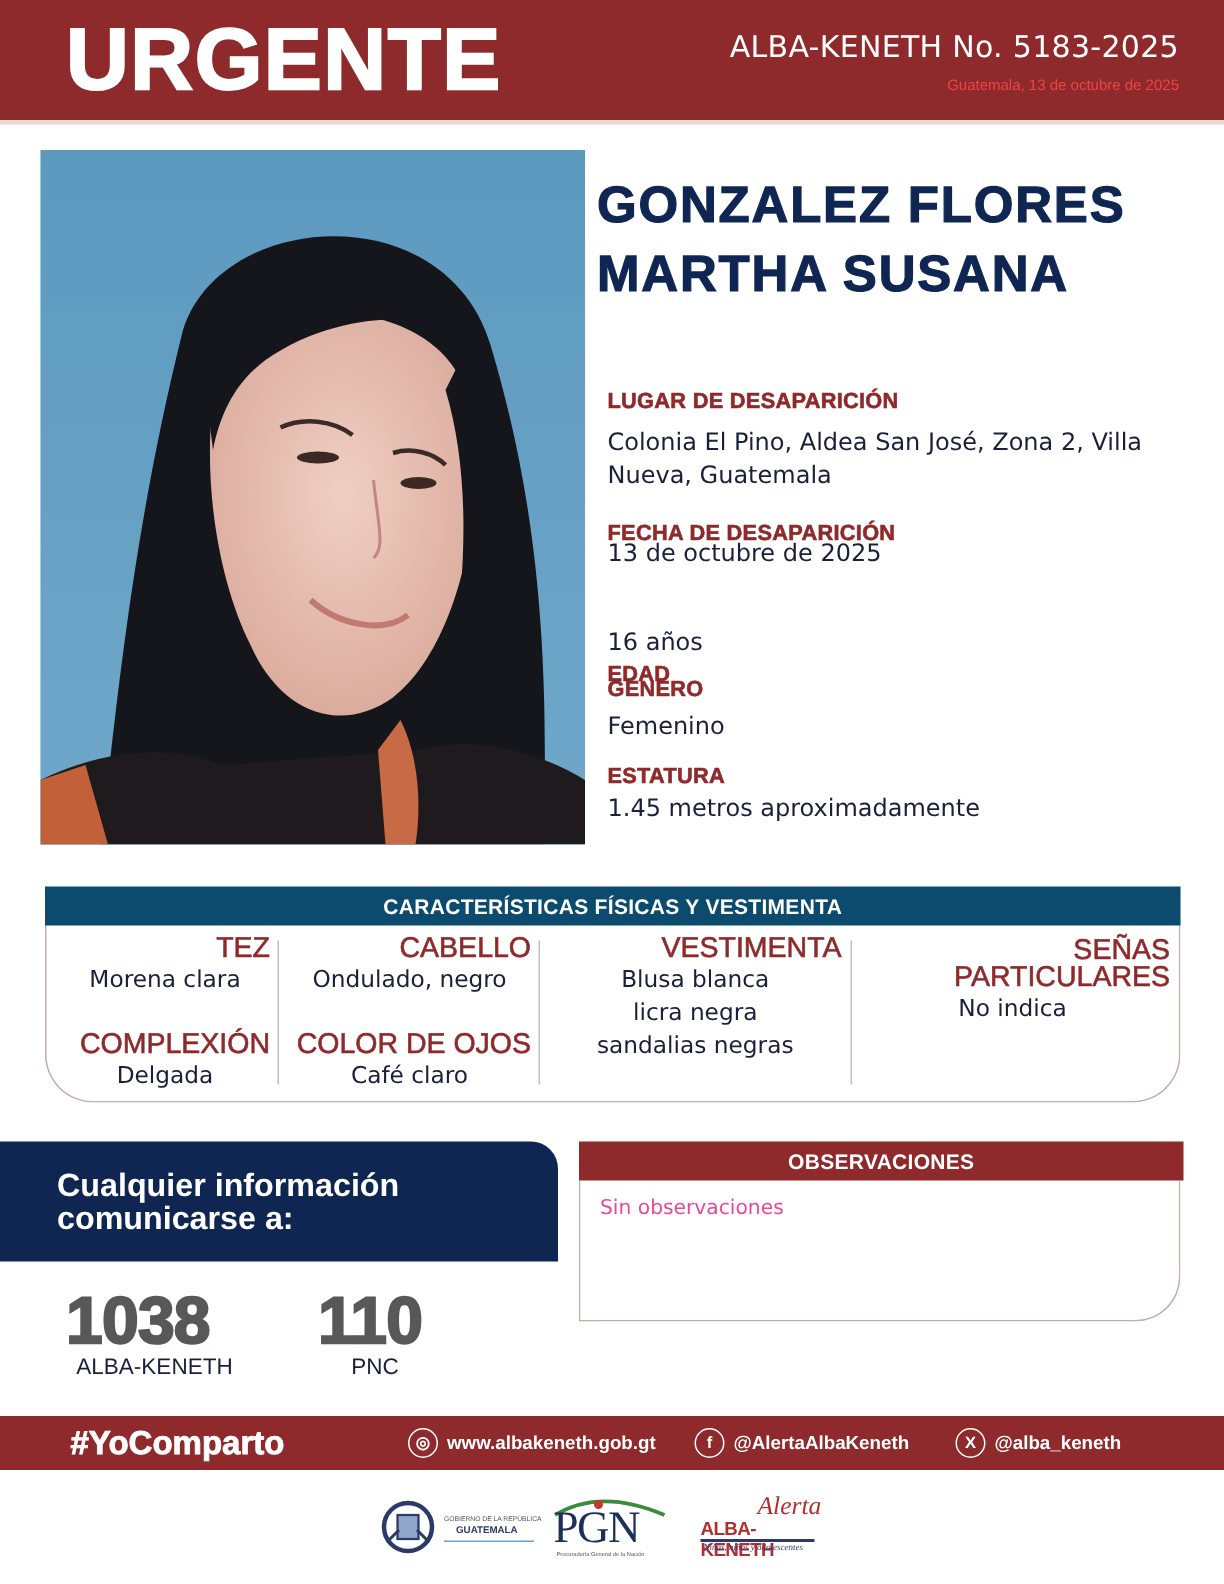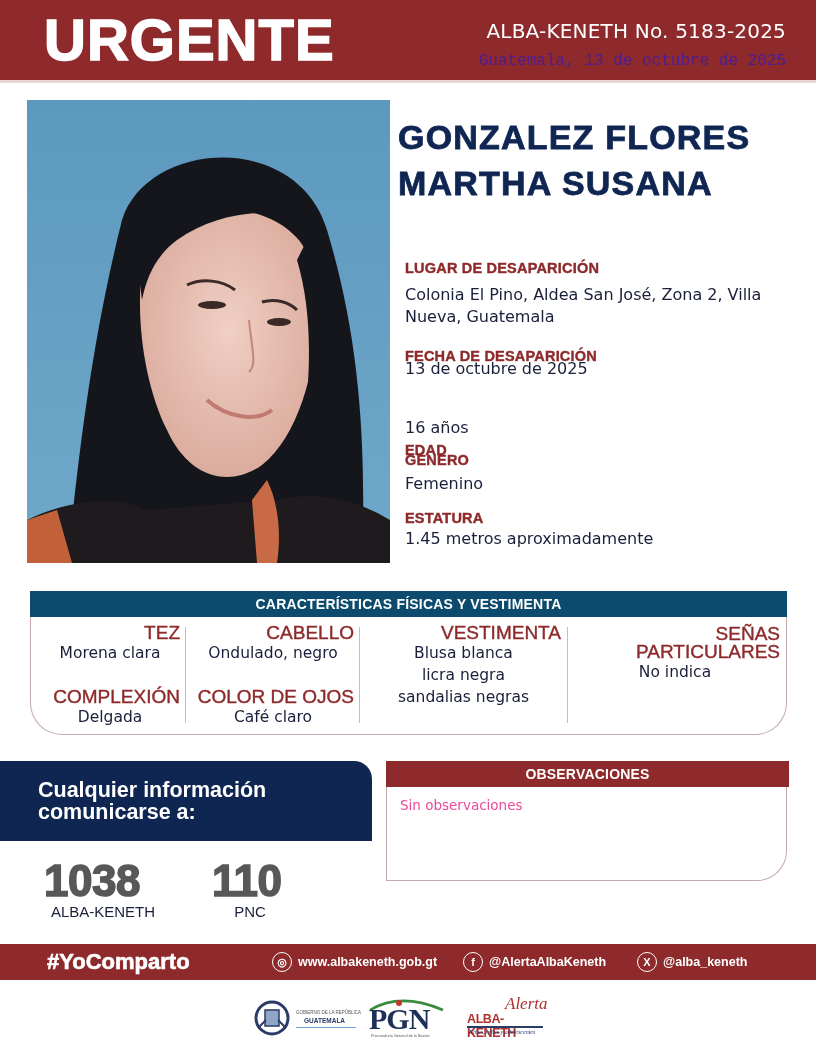--- a/index.html
+++ b/index.html
@@ -4,21 +4,21 @@
 <style>
   * { box-sizing: border-box; margin: 0; padding: 0; }
   html, body { width: 816px; height: 1056px; background: #ffffff; overflow: hidden; }
   body { position: relative; font-family: "DejaVu Sans", sans-serif; color: #1a1f3a; }
 
   
   .header { position: absolute; left: 0; top: 0; width: 816px; height: 80px; background: #8e2a2b; }
   .header-rule { position: absolute; left: 0; top: 80px; width: 816px; height: 3px; background: #e9d6d6; }
   .urgente { position: absolute; left: 44px; top: 6px; font-family: "Liberation Sans", sans-serif; font-weight: 900; font-size: 58px; letter-spacing: 1px; color: #ffffff; -webkit-text-stroke: 1.5px #ffffff; line-height: 68px; }
   .alert-no { position: absolute; right: 30px; top: 19px; font-family: "DejaVu Sans", sans-serif; font-size: 20px; color: #ffffff; letter-spacing: 0.2px; }
-  .alert-date { position: absolute; right: 30px; top: 52px; font-family: Liberation Mono, monospace; font-size: 16px; color: #4c1d95; }
+  .alert-date { position: absolute; right: 30px; top: 52px; font-family: Liberation Sans, sans-serif; font-size: 10px; color: #ef4444; }
 
   
   .photo { position: absolute; left: 27px; top: 100px; width: 363px; height: 463px; overflow: hidden;
            background: linear-gradient(180deg, #5f9bc0 0%, #6aa5c8 60%, #6aa3c5 100%); }
   .photo svg { display: block; }
 
   
   .name { position: absolute; left: 398px; top: 114px; width: 410px; font-family: "Liberation Sans", sans-serif; font-weight: 900; font-size: 34px; line-height: 46px; color: #0f2653; letter-spacing: 1.2px; -webkit-text-stroke: 0.8px #0f2653; }
 
   
@@ -202,21 +202,21 @@
     </svg>
     <div style="position:absolute; left:44px; top:12px; font-family:'Liberation Sans',sans-serif; font-size:4.5px; color:#555; white-space:nowrap;">GOBIERNO DE LA REPÚBLICA</div>
     <div style="position:absolute; left:52px; top:19px; font-family:'Liberation Sans',sans-serif; font-weight:700; font-size:6.5px; color:#2b3a67;">GUATEMALA</div>
     <div style="position:absolute; left:44px; top:29px; width:60px; height:1px; background:#6fa0d0;"></div>
   </div>
   <div class="logo" style="left:115px; top:2px; width:80px; height:44px;">
     <svg width="80" height="20" viewBox="0 0 80 20" style="position:absolute; top:0; left:0;">
       <path d="M5 14 C25 2, 50 2, 78 14" stroke="#3a8c3a" stroke-width="2.5" fill="none"></path>
       <circle cx="34" cy="7" r="3" fill="#c0392b"></circle>
     </svg>
-    <div style="position:absolute; left:4px; top:6px; font-family:'Liberation Serif',serif; font-weight:700; font-size:30px; color:#1e2f5a; letter-spacing:-1px;">PGN</div>
+    <div style="position:absolute; left:4px; top:6px; font-family:'Liberation Serif',serif; font-weight:400; font-size:30px; color:#1e2f5a; letter-spacing:-1px;">PGN</div>
     <div style="position:absolute; left:6px; top:38px; font-family:'Liberation Sans',sans-serif; font-size:3.8px; color:#555; white-space:nowrap;">Procuraduría General de la Nación</div>
   </div>
   <div class="logo" style="left:215px; top:0px; width:85px; height:50px;">
     <div style="position:absolute; left:6px; top:0px; font-family:'Liberation Serif',serif; font-style:italic; font-size:17px; color:#b03030;margin-left:34px;">Alerta</div>
     <div style="position:absolute; left:2px; top:18px; font-family:'Liberation Sans',sans-serif; font-weight:700; font-size:12.5px; color:#b03030; letter-spacing:-0.4px;">ALBA-KENETH</div>
     <div style="position:absolute; left:2px; top:32px; width:76px; height:1.5px; background:#2b3a67;"></div>
     <div style="position:absolute; left:4px; top:35px; font-family:'Liberation Serif',serif; font-style:italic; font-size:6px; color:#2b3a67; white-space:nowrap;">Niñas, niños y adolescentes</div>
   </div>
 </div>
 

